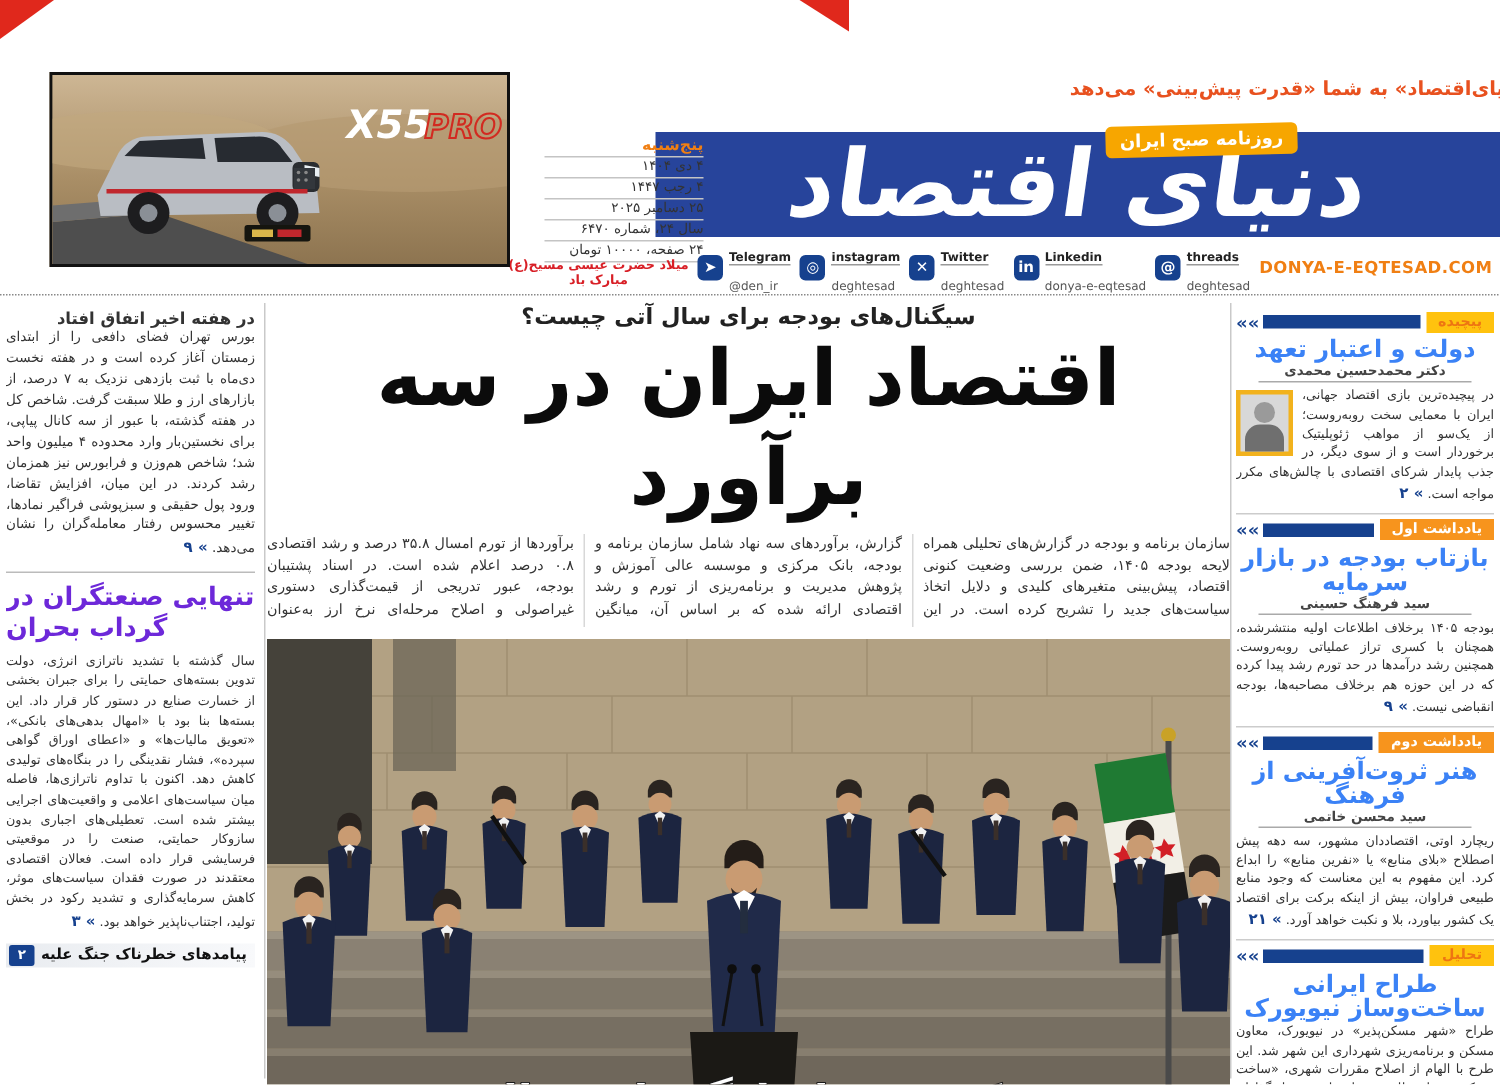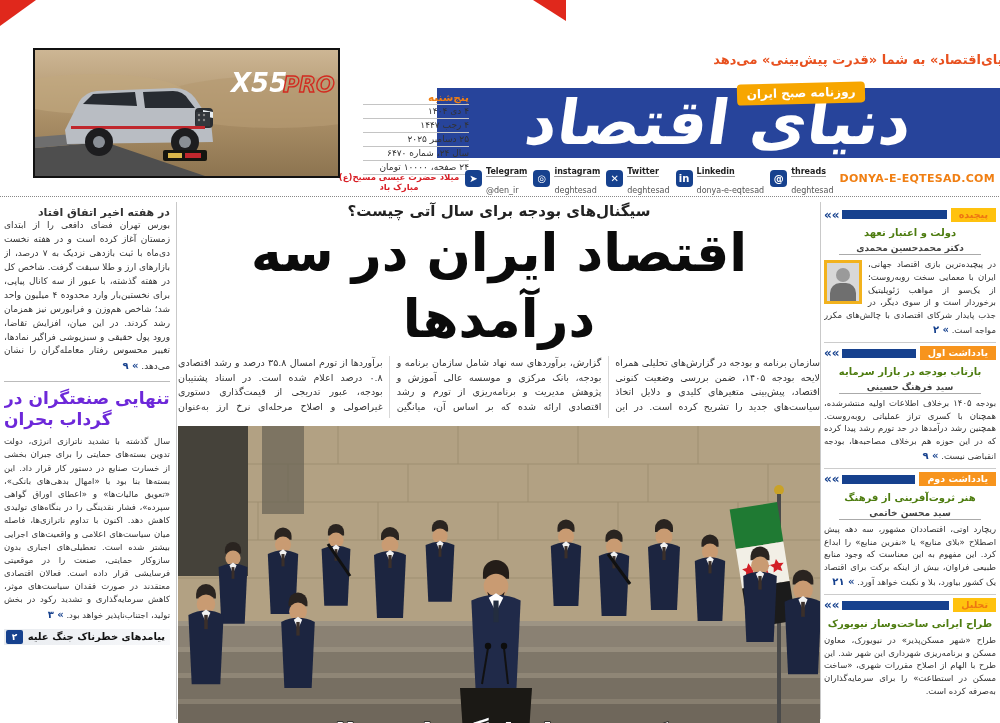--- a/index.html
+++ b/index.html
@@ -61,21 +61,21 @@
   
   .rrail{position:absolute;left:824px;top:204px;width:172px;bottom:0;overflow:hidden;}
   .ritem{border-bottom:1px solid #ccc;padding:4px 0 5px;}
   .ritem:last-child{border-bottom:none;}
   .tagrow{display:flex;align-items:center;direction:ltr;height:13px;}
   .chev{color:#16418e;font-weight:bold;font-size:12px;line-height:12px;margin-right:2px;}
   .bluebar{flex:1;height:9px;background:#16418e;}
   .tag{font-size:9.5px;font-weight:bold;padding:1px 8px 2px;margin-left:4px;line-height:11px;white-space:nowrap;}
   .tag-a{background:#ffc20e;color:#ee7512;}
   .tag-b{background:#f7941d;color:#fff;}
-  .r-head{font-size:10px;font-weight:bold;text-align:center;color:#4d7c0f;margin:4px 0 2px;line-height:16px;cursor:pointer;}
+  .r-head{font-size:16px;font-weight:bold;text-align:center;color:#3b82f6;margin:4px 0 2px;line-height:16px;cursor:pointer;}
   .r-author{font-size:9px;font-weight:bold;color:#444;text-align:center;border-bottom:1px solid #aaa;width:82%;margin:0 auto 3px;padding-bottom:1px;}
   .r-author:empty{display:none;}
   .r-body{font-size:8.5px;line-height:1.5;text-align:justify;color:#333;direction:rtl;}
   .portrait{float:left;width:38px;height:44px;background:#f2b21d;margin:2px 6px 2px 0;position:relative;border:3px solid #f2b21d;box-sizing:border-box;}
   .portrait .face{position:absolute;inset:0;background:#d8d8d8;}
   .portrait .head{position:absolute;left:9px;top:5px;width:14px;height:14px;border-radius:50%;background:#9a9a9a;}
   .portrait .shoulders{position:absolute;left:3px;top:20px;width:26px;height:18px;border-radius:10px 10px 0 0;background:#6f6f6f;}
 </style>
 </head>
 <body>
@@ -192,21 +192,21 @@
       <div class="sel-item">
         <span class="sel-num">۲</span>
         <span class="sel-txt">پیامدهای خطرناک جنگ علیه ایران</span>
       </div>
 
     </div>
   </div>
 
   <div class="center">
     <div class="kicker rtl">سیگنال‌های بودجه برای سال آتی چیست؟</div>
-    <div class="headline rtl">اقتصاد ایران در سه درآمدها</div>
+    <div class="headline rtl">اقتصاد ایران در سه برآورد</div>
     <div class="lead-body rtl">
       <span>سازمان برنامه و بودجه در گزارش‌های تحلیلی همراه لایحه بودجه ۱۴۰۵، ضمن بررسی وضعیت کنونی اقتصاد، پیش‌بینی متغیرهای کلیدی و دلایل اتخاذ سیاست‌های جدید را تشریح کرده است. در این گزارش، برآوردهای سه نهاد شامل سازمان برنامه و بودجه، بانک مرکزی و موسسه عالی آموزش و پژوهش مدیریت و برنامه‌ریزی از تورم و رشد اقتصادی</span>
       <span>ارائه شده که بر اساس آن، میانگین برآوردها از تورم امسال ۳۵.۸ درصد و رشد اقتصادی ۰.۸ درصد اعلام شده است. در اسناد پشتیبان بودجه، عبور تدریجی از قیمت‌گذاری دستوری غیراصولی و اصلاح مرحله‌ای نرخ ارز به‌عنوان محورهای سیاستی مورد تاکید قرار گرفته است. همچنین درباره ناترازی‌های آب و انرژی، برآورد هزینه تولید خدمات آموزشی و</span>
       
       
     </div>
 
     <div class="photo-wrap">
       <svg width="642" height="352" viewBox="0 0 642 352" xmlns="http://www.w3.org/2000/svg">
         <defs>

